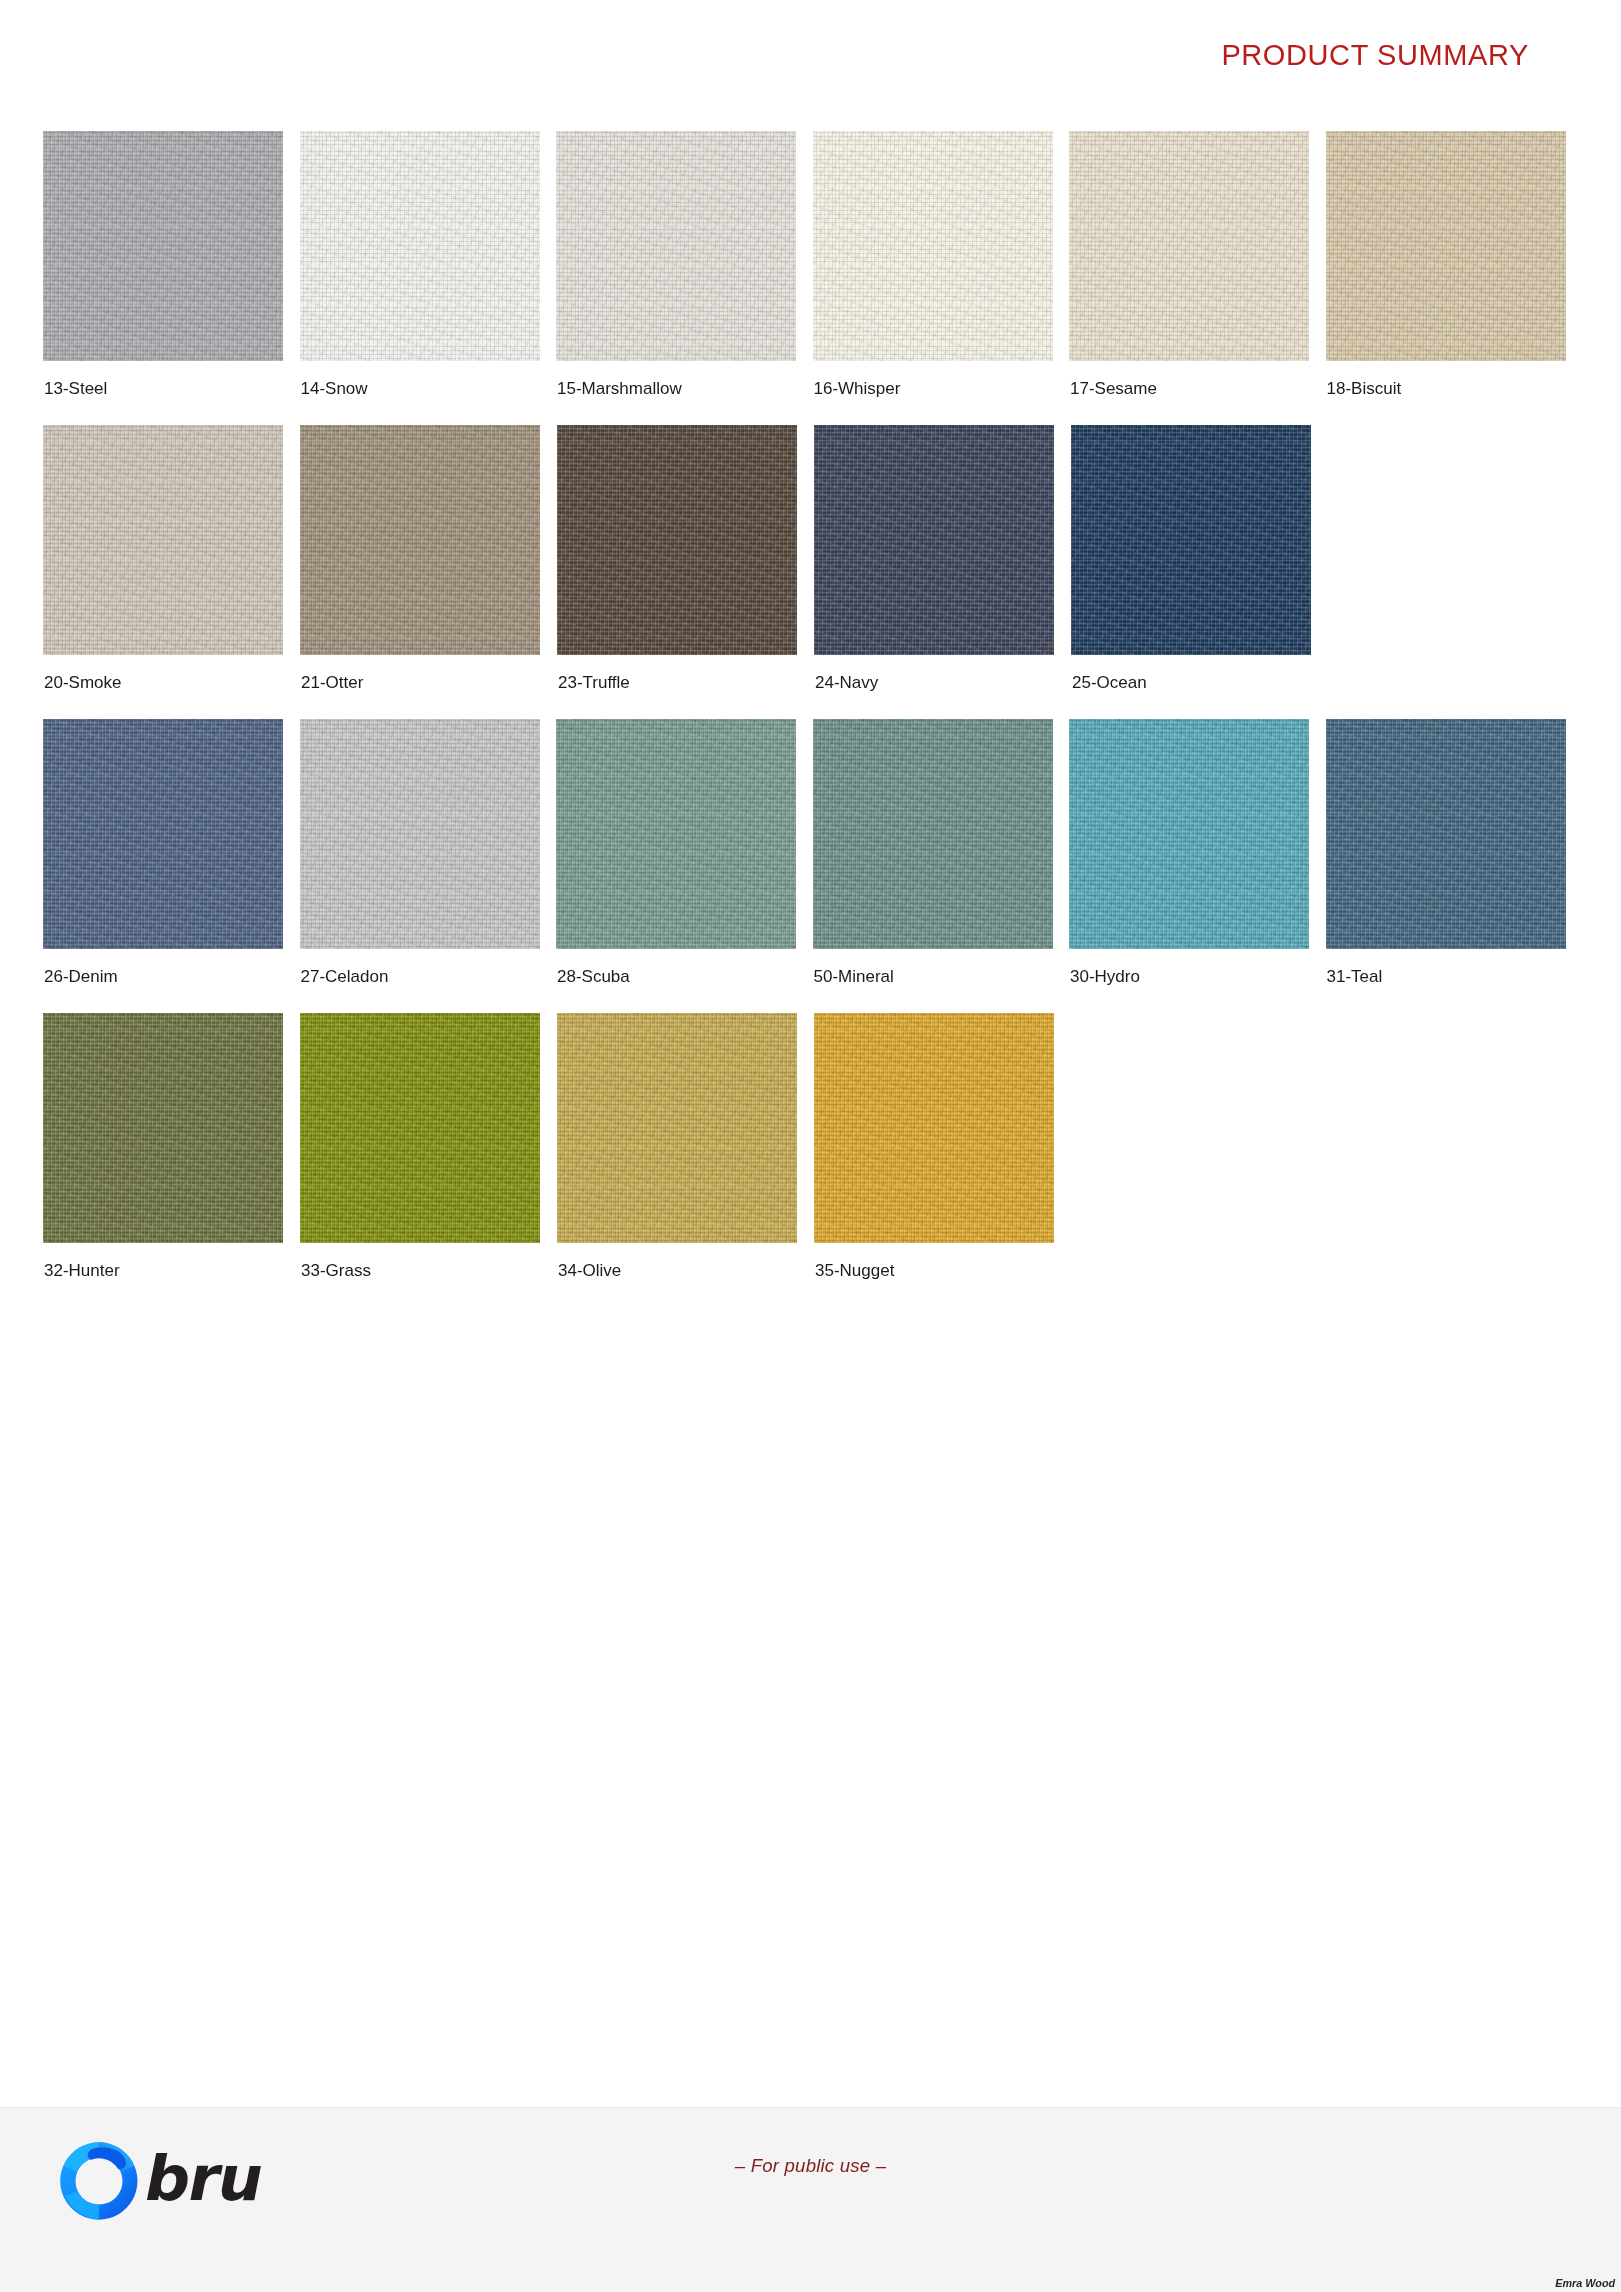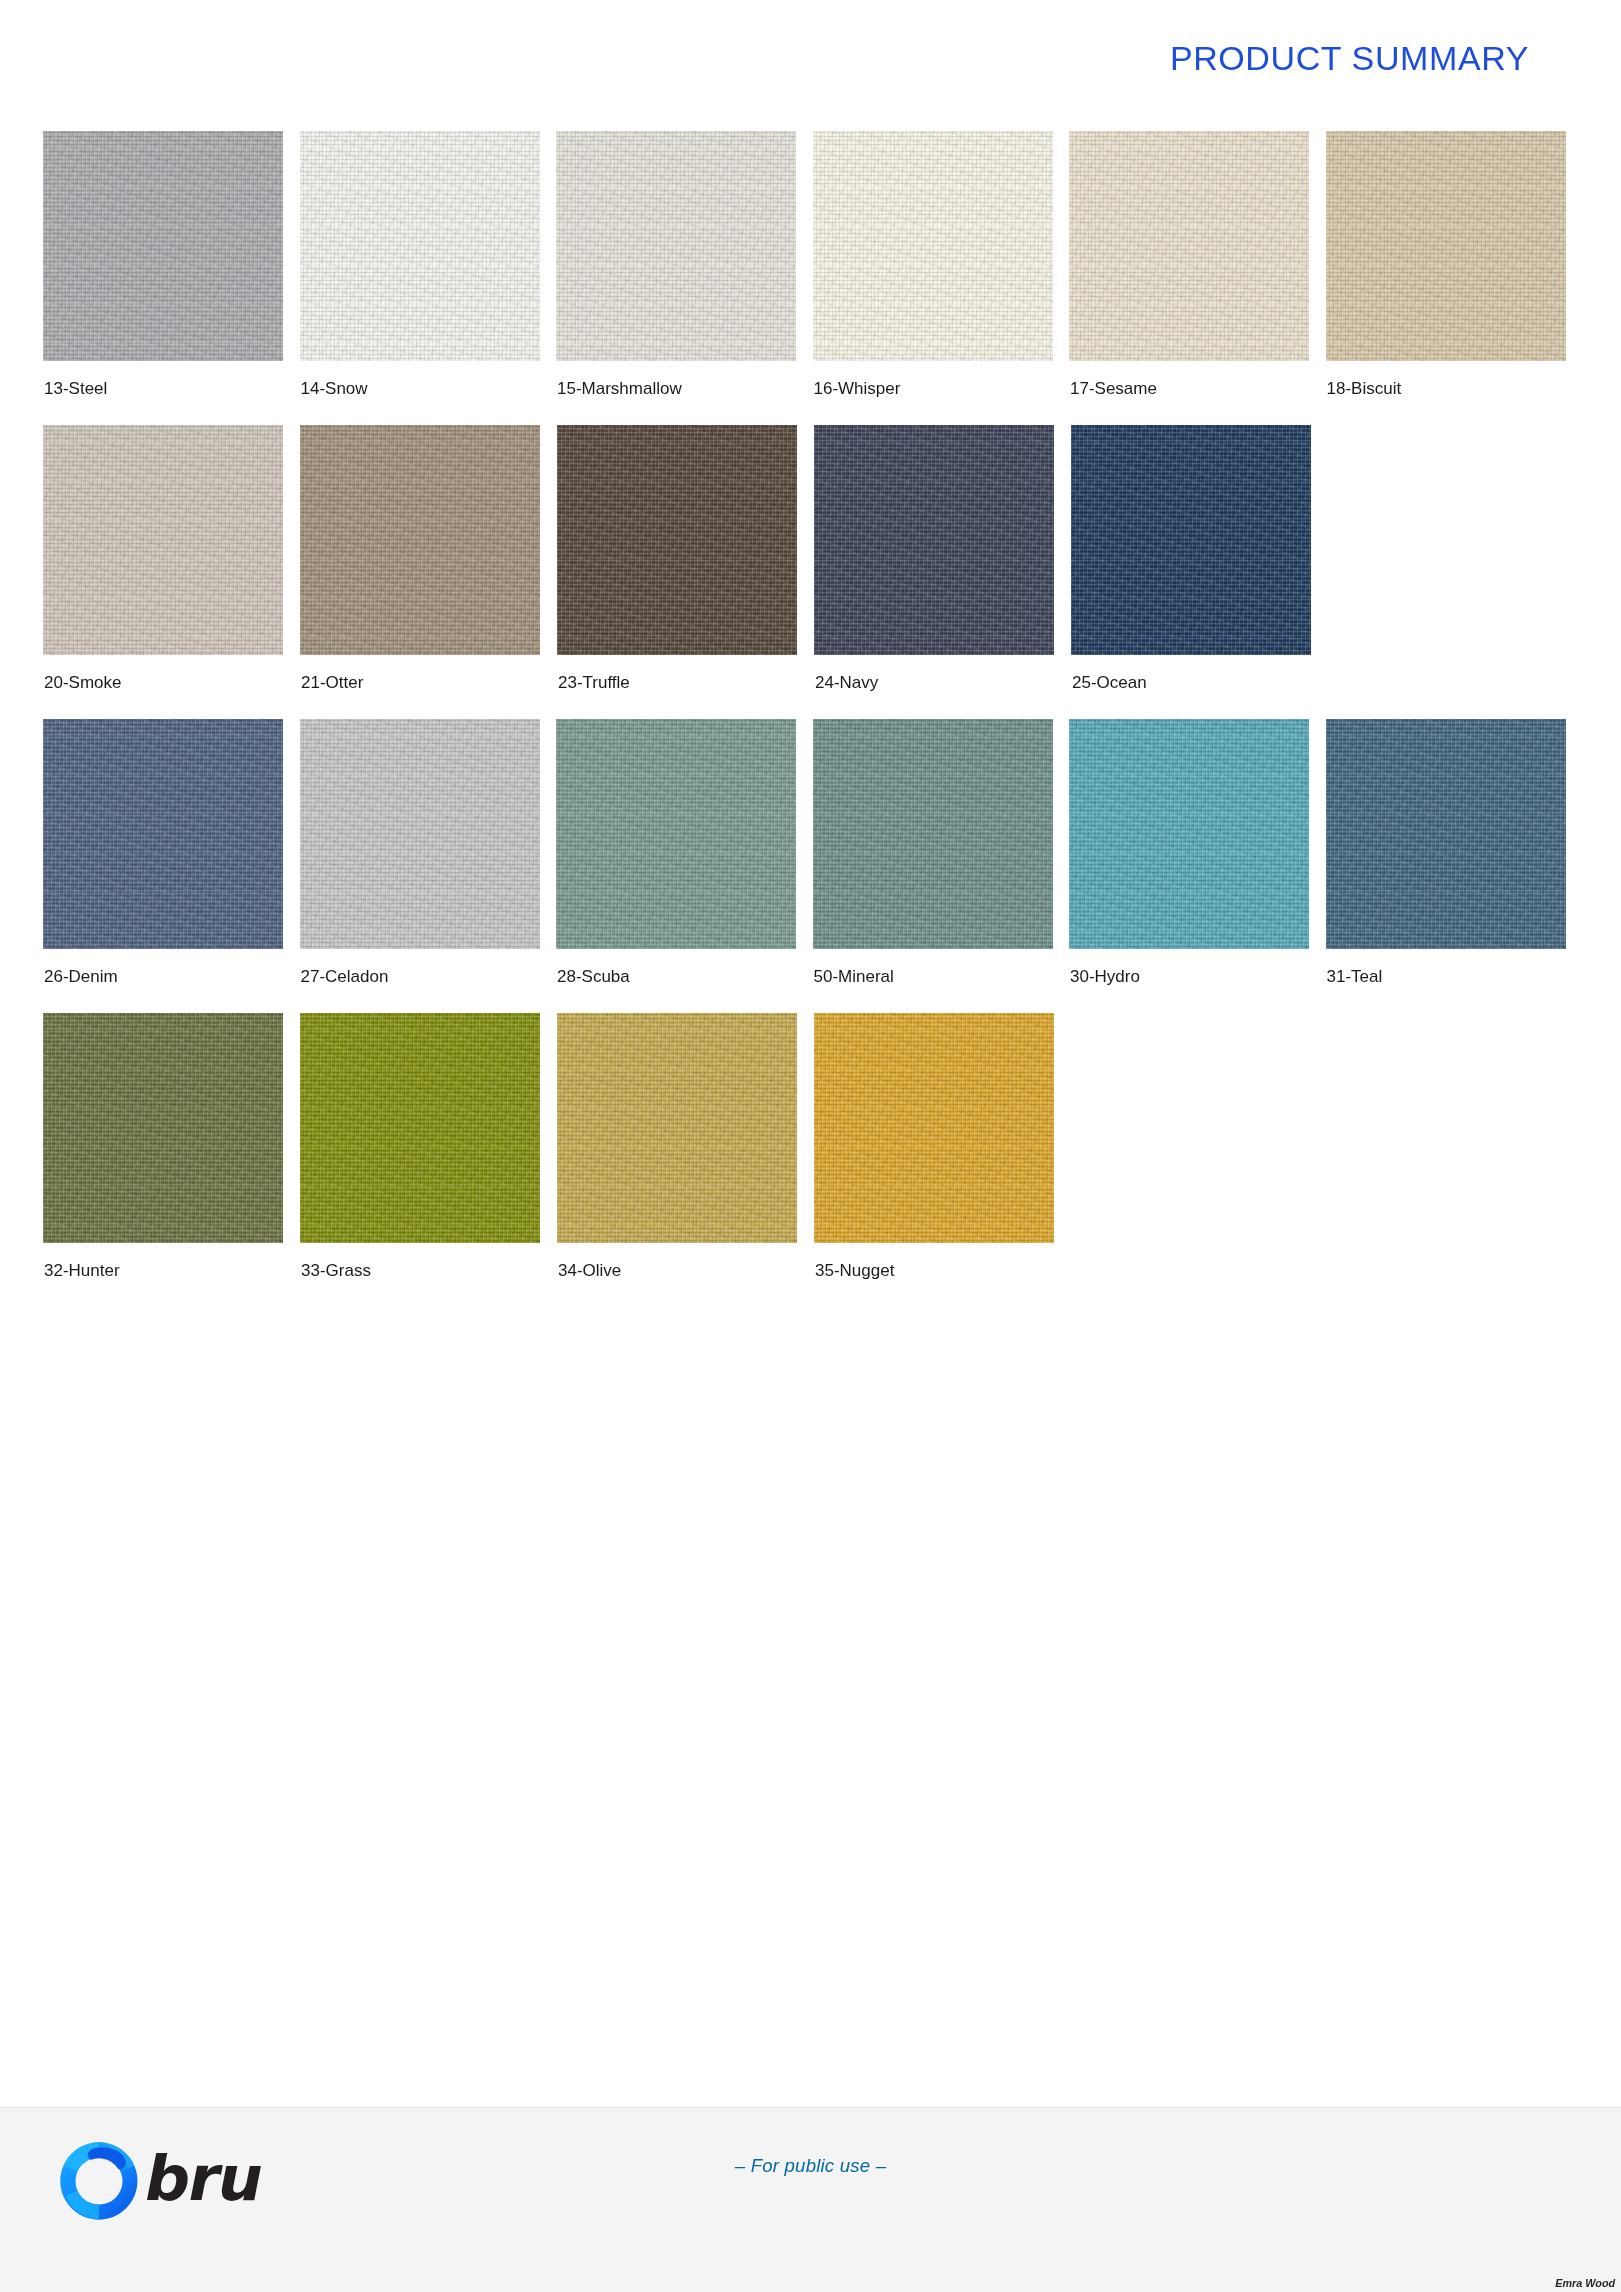--- a/index.html
+++ b/index.html
@@ -17,24 +17,24 @@
   .page-header {
     position: absolute;
     top: 0; left: 0;
     width: 1621px;
     height: 110px;
   }
   .page-title {
     position: absolute;
     right: 92px;
     top: 39px;
-    font-size: 34px;
+    font-size: 29px;
     font-weight: 400;
     letter-spacing: 0.6px;
-    color: #1d4ed8;
+    color: #b91c1c;
     white-space: nowrap;
   }
 
   
   .swatch-grid {
     position: absolute;
     top: 131px;
     left: 43px;
     width: 1539px;
   }
@@ -132,21 +132,21 @@
     line-height: 1;
     padding-bottom: 5.9px;
   }
   .footer-note {
     position: absolute;
     left: 0;
     top: 47px;
     width: 1621px;
     text-align: center;
     font-size: 18.6px;
-    color: #0369a1;
+    color: #7f1d1d;
     letter-spacing: 0.2px;
   }
   .footer-credit {
     position: absolute;
     right: 5.9px;
     bottom: 2.9px;
     font-size: 10.8px;
     font-weight: 700;
     color: #262626;
     white-space: nowrap;

